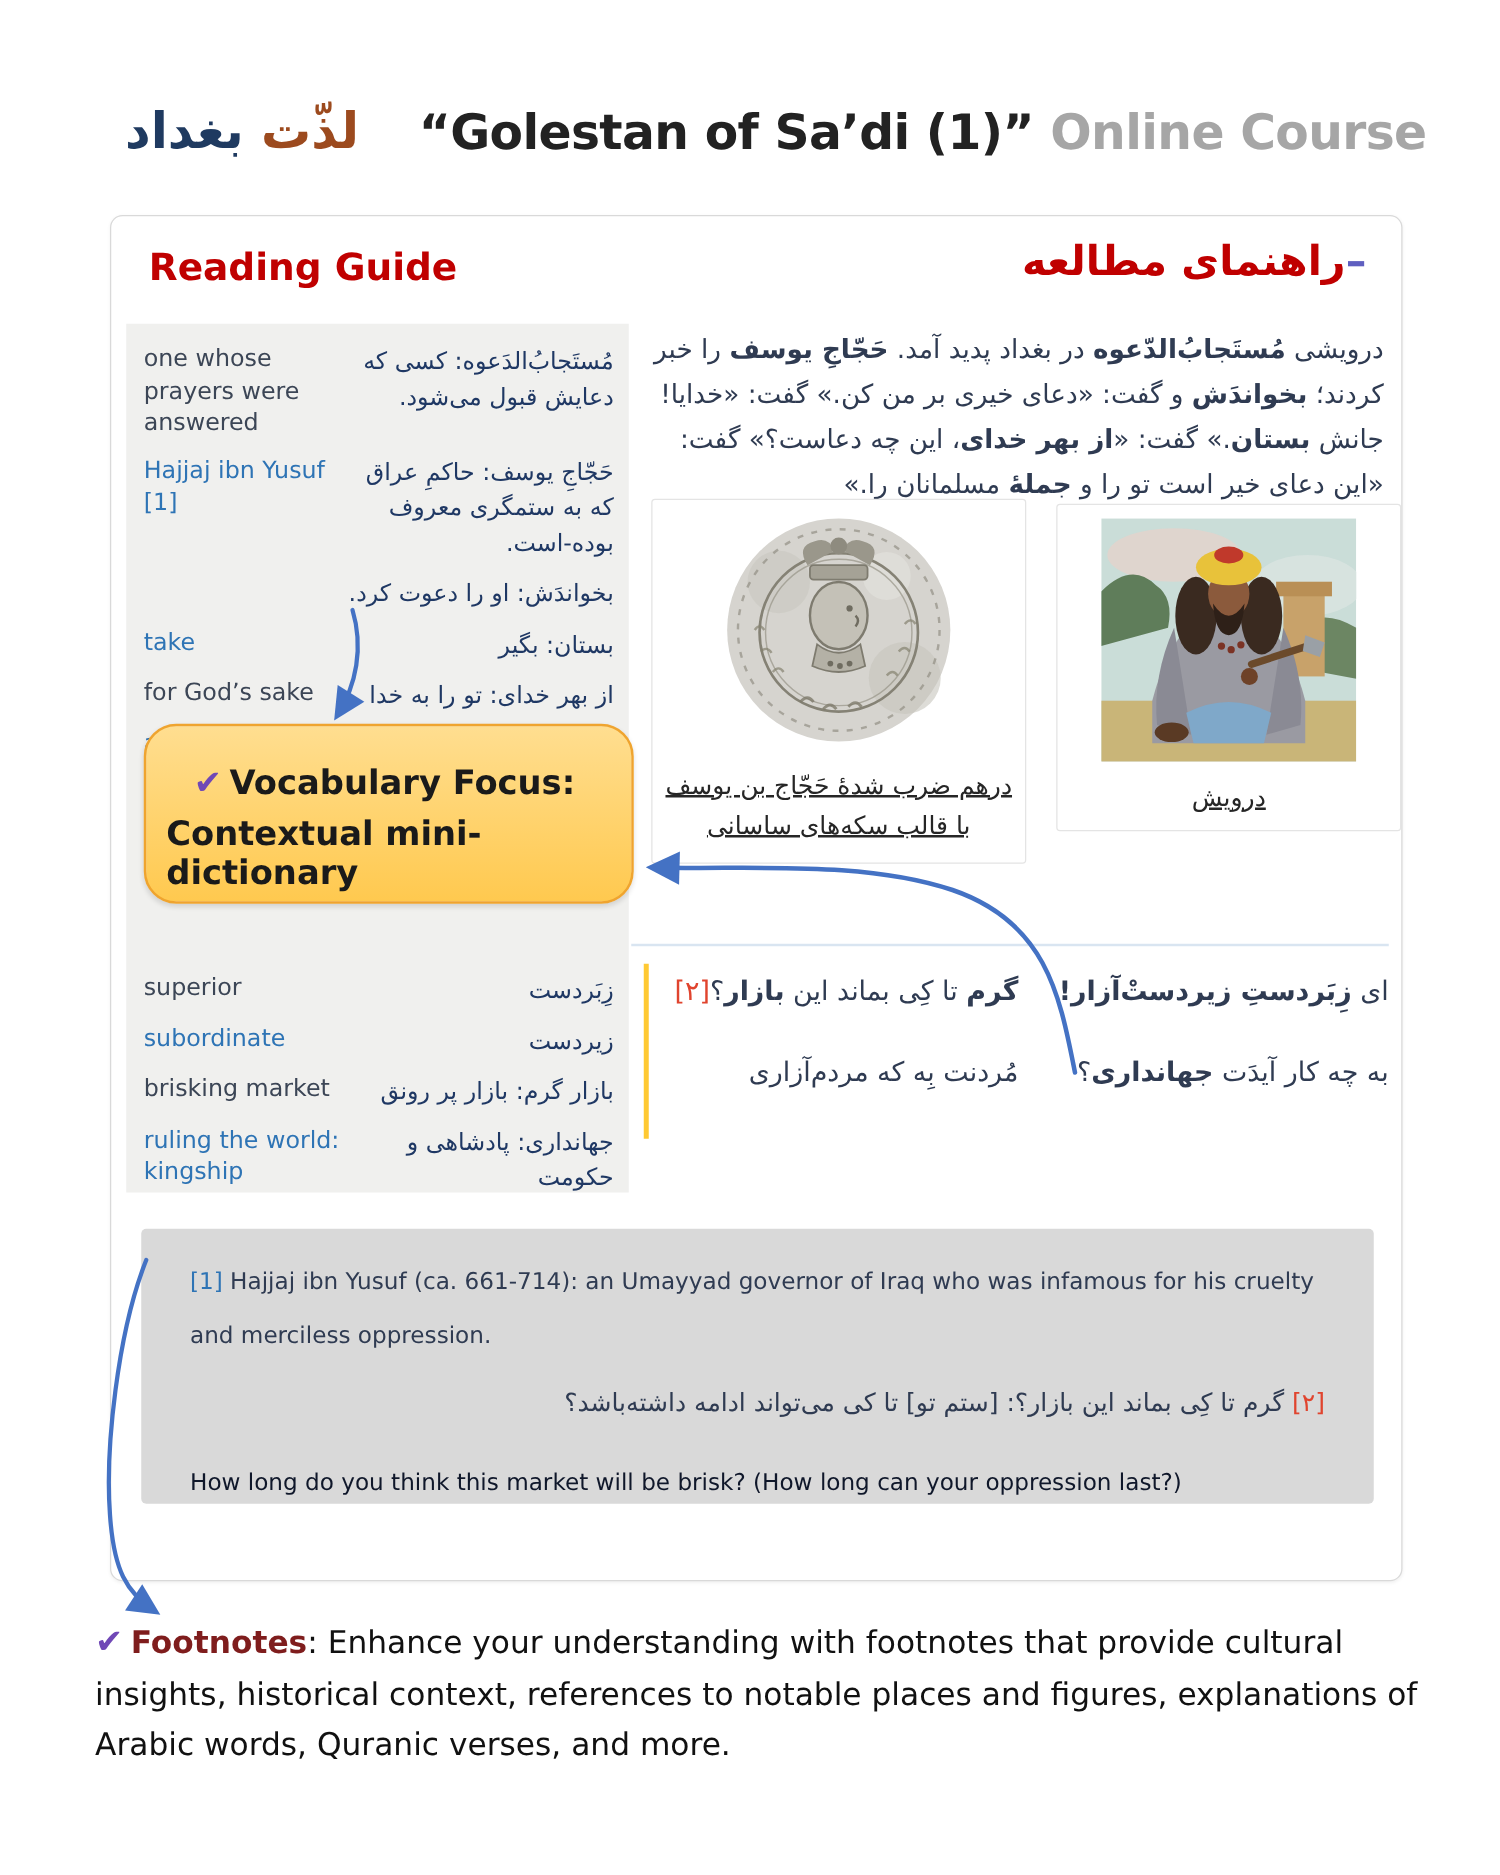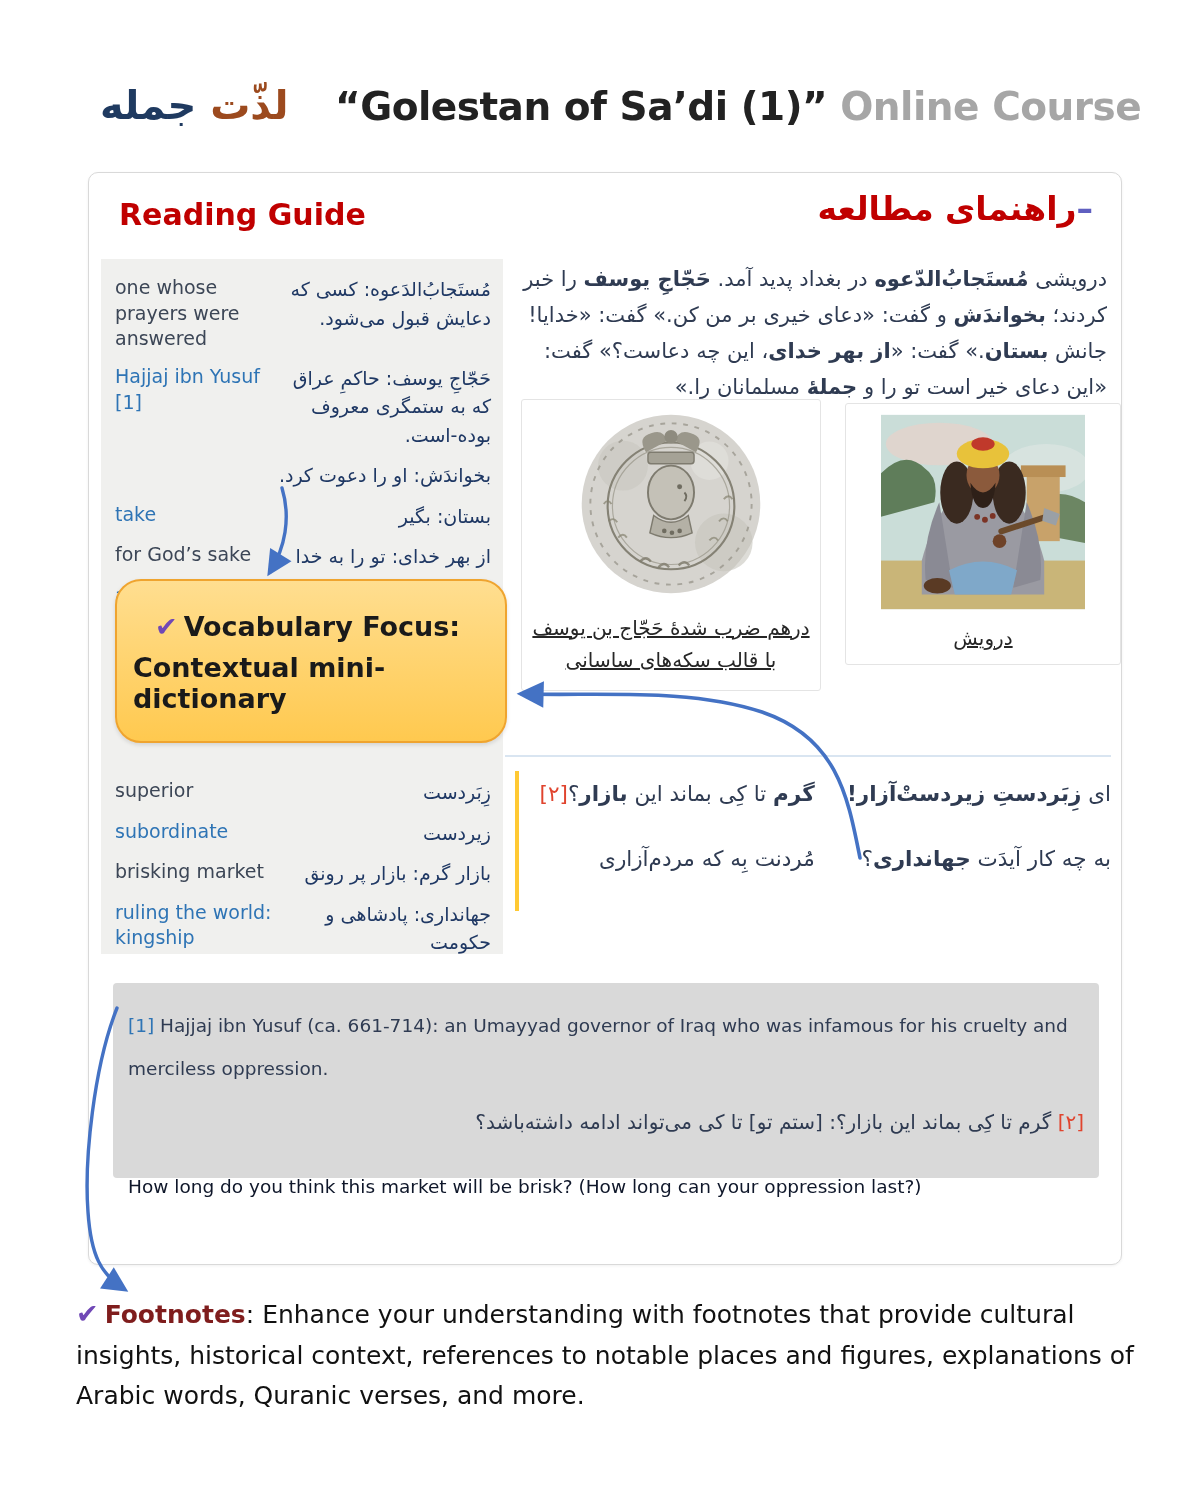--- a/index.html
+++ b/index.html
@@ -49,28 +49,28 @@
 
   
   .divider{position:absolute;left:416px;top:582px;width:606px;height:2px;background:#D9E5F1;}
   .poem{position:absolute;left:426px;top:598px;width:596px;height:140px;border-left:4px solid var(--c-yellowbar);
         display:flex;flex-direction:column;gap:40px;padding-top:10px;}
   .verse{display:flex;direction:rtl;font-size:21.5px;color:var(--c-navy);}
   .hemi-r{width:46%;text-align:right;}
   .hemi-l{flex:1;text-align:right;padding-left:17px;padding-right:24px;}
 
   
-  .fnbox{position:absolute;left:24px;top:810px;width:986px;height:195px;background:var(--c-gray-box);
-         border-radius:4px;padding:22px 15px;}
+  .fnbox{position:absolute;left:24px;top:810px;width:986px;height:220px;background:var(--c-gray-box);
+         border-radius:4px;padding:22px 39px;}
   .fn-en1{font-size:18.5px;line-height:2.3;color:var(--c-navy);}
   .fn-fa{margin-top:20px;direction:rtl;text-align:right;font-size:20px;color:var(--c-navy);}
   .fn-en2{margin-top:42px;font-size:18.5px;color:#0f172a;}
 
   
-  .callout{position:absolute;left:26px;top:406px;width:392px;height:164px;border-radius:26px;
+  .callout{position:absolute;left:26px;top:406px;width:392px;height:144px;border-radius:26px;
            background:linear-gradient(180deg,#FFDE90 0%,#FFC94F 100%);
            border:2px solid var(--c-callout-border);box-shadow:0 2px 4px rgba(0,0,0,.12);
            padding:30px 18px 0 16px;}
   .callout .row1{font-size:27px;font-weight:bold;color:#1a1a1a;padding-left:22px;}
   .callout .row2{font-size:27px;font-weight:bold;color:#1a1a1a;margin-top:10px;}
   .check{color:var(--c-purple);font-weight:bold;margin-right:6px;}
 
   
   .summary{position:absolute;left:76px;top:1292px;width:1060px;font-size:25px;line-height:1.62;color:#111;}
   .summary .check{font-size:27px;}
@@ -80,21 +80,21 @@
   .arrows{position:absolute;left:0;top:0;width:1200px;height:1500px;pointer-events:none;}
 </style>
 </head>
 <body>
 
 <div class="page">
 
   <div class="logo">
     <span class="l1">لذّت</span>
     <span> </span>
-    <span class="l2">جمله</span>
+    <span class="l2">بغداد</span>
   </div>
   <div class="course-title">
     <span class="t1">“Golestan of Sa’di (1)”</span>
     <span class="t2"> Online Course</span>
   </div>
 
   <div class="card">
 
     <div class="h-en">Reading Guide</div>
     <div class="h-fa">

